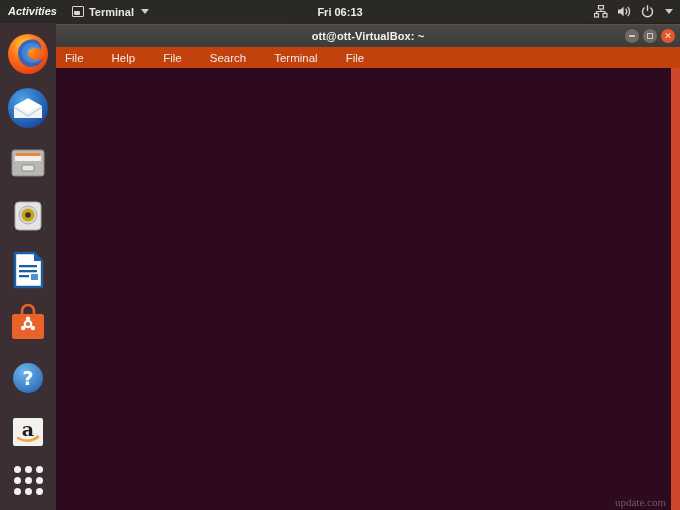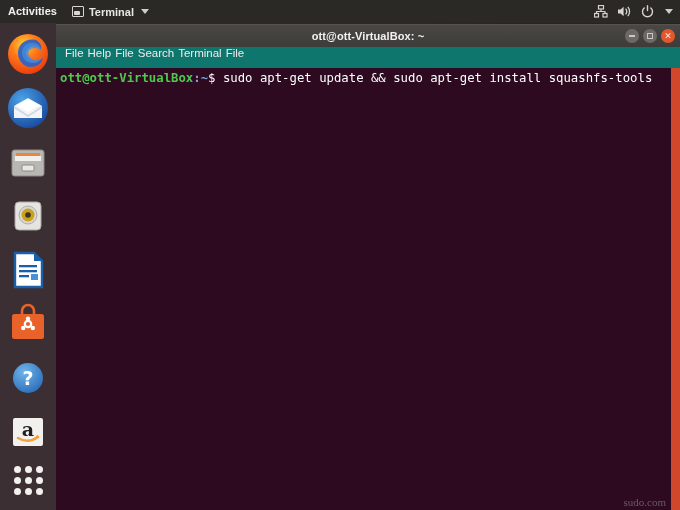--- a/index.html
+++ b/index.html
@@ -35,20 +35,21 @@
     color: #e8e6e3;
     font-size: 11px;
     font-weight: bold;
     z-index: 40;
   }
   #activities {
     padding: 0 9px 0 8px;
     line-height: 23px;
     color: #f2f0ee;
     cursor: pointer;
+    font-style: italic;
   }
   .tb-app {
     display: flex;
     align-items: center;
     gap: 5px;
     padding: 0 6px;
     cursor: pointer;
   }
   .tb-app-icon {
     width: 12px; height: 11px;
@@ -178,25 +179,25 @@
   .winbtn.close { background: #e4572c; color: #fbe6dd; }
   .winbtn .bar {
     width: 6px; height: 1.5px; background: #cbc8c4; display: block;
   }
   .winbtn .sq {
     width: 6px; height: 6px; border: 1.5px solid #cbc8c4; box-sizing: border-box;
   }
 
   #menubar {
     height: 21px;
-    background: #0f766e;
-    display: flex;
-    align-items: flex-start;
+    background: #c2410c;
+    display: flex;
+    align-items: center;
     padding-left: 9px;
-    gap: 4px;
+    gap: 28px;
     flex: none;
   }
   .menu-item {
     font-size: 11.5px;
     color: #eeecea;
     cursor: pointer;
     font-family: "Liberation Sans", sans-serif;
   }
 
   #term-body {
@@ -245,20 +246,21 @@
 
 <div id="topbar">
   <div id="activities">Activities</div>
 
   <div class="tb-app">
     <span class="tb-app-icon"></span>
     <span>Terminal</span>
     <span class="caret-down"></span>
   </div>
 
+  <div id="tb-clock">Fri 06:13</div>
 
   <div id="tb-right">
     <svg class="sysicon" width="14" height="13" viewBox="0 0 14 13">
       <rect x="4.5" y="0.5" width="5" height="3.5" fill="none" stroke="#d6d3d0" stroke-width="1.2"></rect>
       <rect x="0.5" y="8.5" width="4" height="3.5" fill="none" stroke="#d6d3d0" stroke-width="1.2"></rect>
       <rect x="9" y="8.5" width="4" height="3.5" fill="none" stroke="#d6d3d0" stroke-width="1.2"></rect>
       <path d="M7 4.2 L7 6.5 M2.5 8.4 L2.5 6.5 L11 6.5 L11 8.4" fill="none" stroke="#d6d3d0" stroke-width="1.2"></path>
     </svg>
     <svg class="sysicon" width="15" height="13" viewBox="0 0 15 13">
       <path d="M1 4.6 L3.6 4.6 L6.6 1.8 L6.6 11.2 L3.6 8.4 L1 8.4 Z" fill="#d6d3d0"></path>
@@ -400,18 +402,17 @@
   <div id="menubar">
     <span class="menu-item">File</span>
     <span class="menu-item">Help</span>
     <span class="menu-item">File</span>
     <span class="menu-item">Search</span>
     <span class="menu-item">Terminal</span>
     <span class="menu-item">File</span>
   </div>
 
   <div id="term-body">
-    <div id="term-text"><span class="c-user">ott@ott-VirtualBox</span><span class="c-path">:</span><span class="c-path">~</span><span class="c-dollar">$</span><span class="c-cmd"> </span><span class="c-cmd">sudo apt-get update &amp;&amp; sudo apt-get install squashfs-tools</span></div>
-
-    <div id="watermark">sudo.com</div>
+
+    <div id="watermark">update.com</div>
     <div id="term-scrollbar"></div>
   </div>
 </div>
 
 </body></html>

